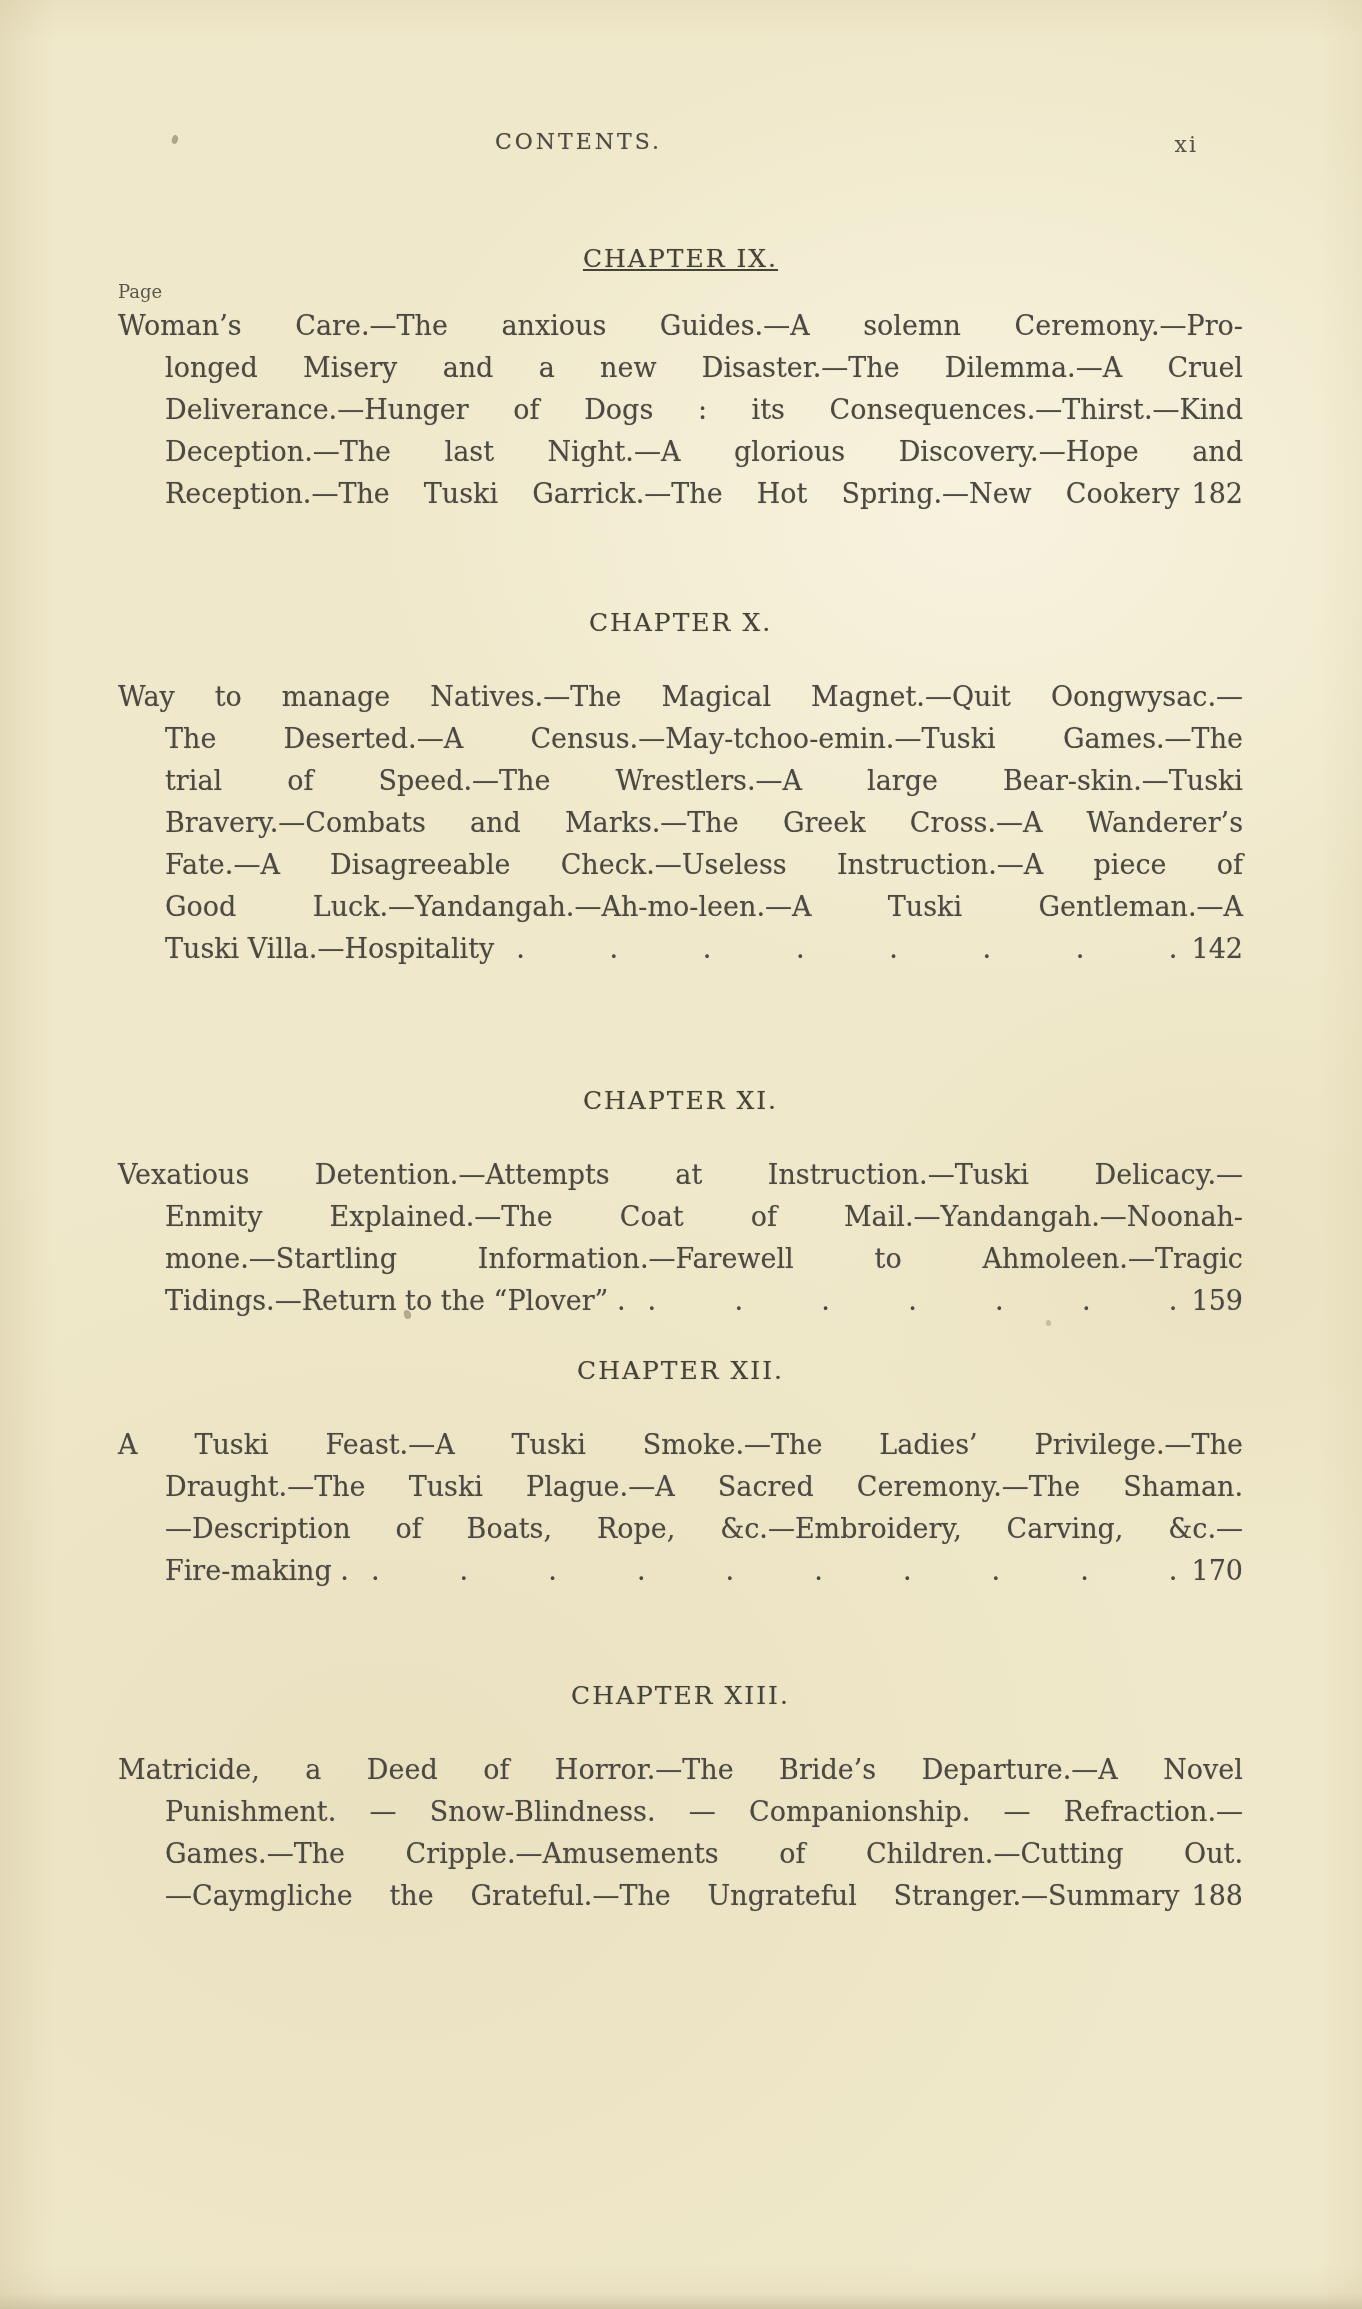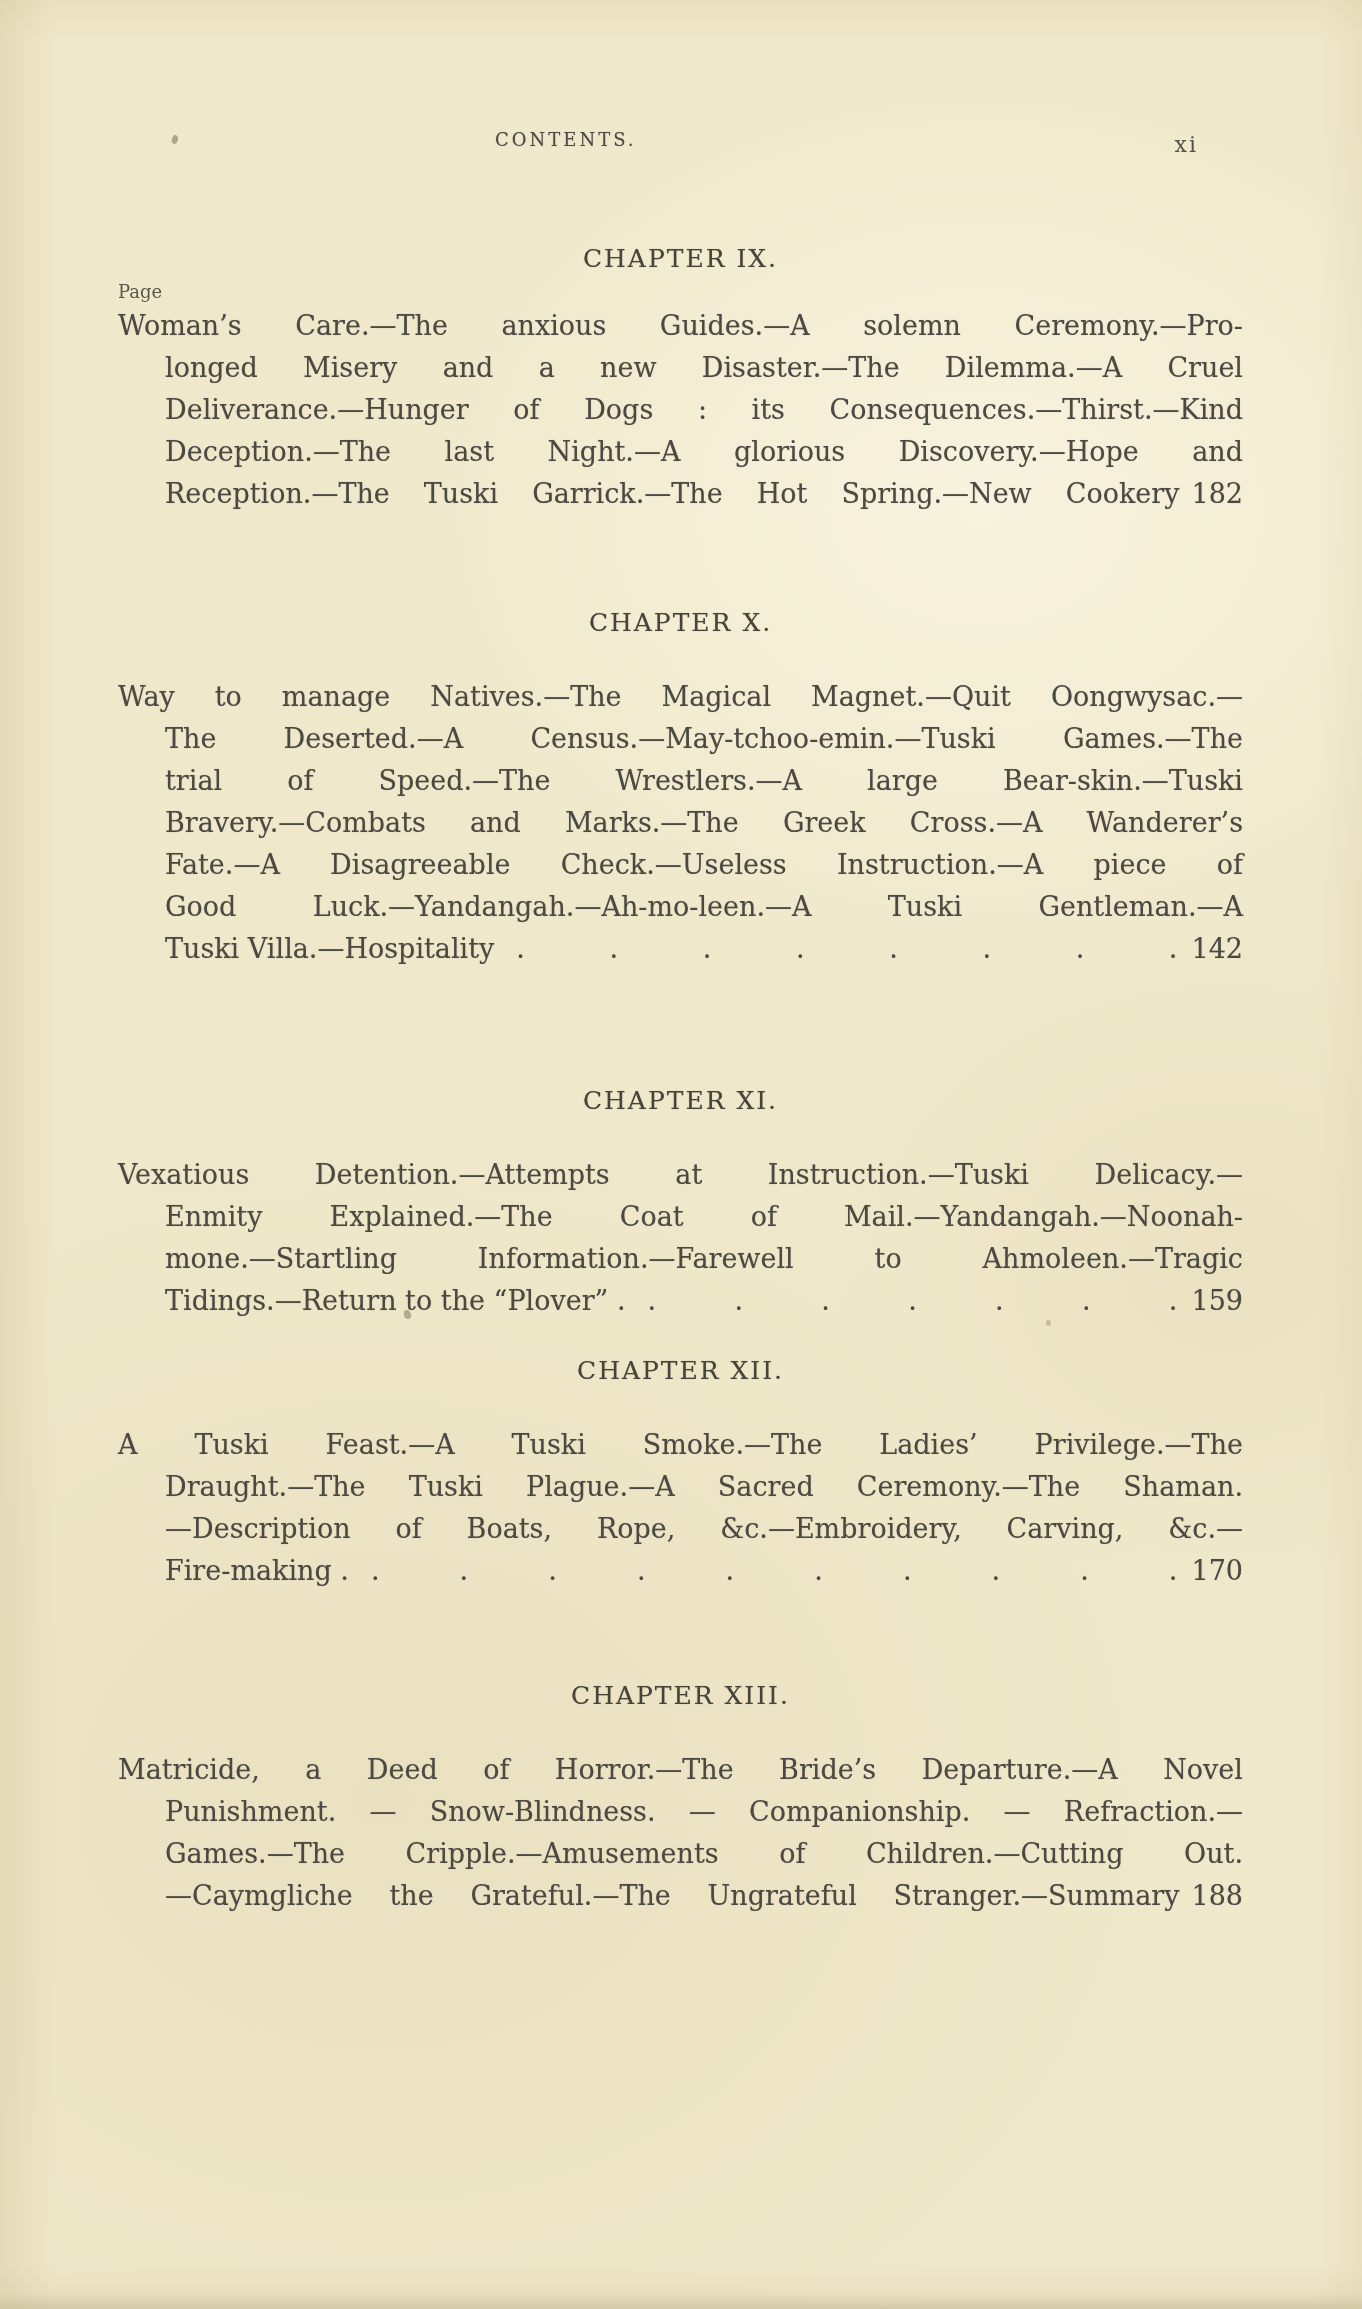--- a/index.html
+++ b/index.html
@@ -15,35 +15,35 @@
       radial-gradient(ellipse 900px 700px at 72% 22%, rgba(255,252,240,0.55), rgba(255,252,240,0) 70%),
       radial-gradient(ellipse 1100px 900px at 28% 78%, rgba(221,209,170,0.30), rgba(221,209,170,0) 75%),
       radial-gradient(ellipse 500px 400px at 90% 55%, rgba(226,215,178,0.35), rgba(226,215,178,0) 80%),
       linear-gradient(to right, rgba(203,188,148,0.30), rgba(203,188,148,0) 55px),
       linear-gradient(to left, rgba(210,196,156,0.22), rgba(210,196,156,0) 45px),
       linear-gradient(to top, rgba(148,133,98,0.32), rgba(190,175,135,0.12) 16px, rgba(190,175,135,0) 46px),
       linear-gradient(to bottom, rgba(214,201,160,0.25), rgba(214,201,160,0) 40px);
   }
   .head-title{
     position:absolute;top:129px;left:495px;
-    font-size:18px;letter-spacing:3px;color:#4d4b43;
+    font-size:22px;letter-spacing:3px;color:#4d4b43;
     text-shadow:0 0 1px rgba(77,75,67,0.4);
   }
   .folio{
     position:absolute;top:132px;right:164px;
     font-size:22px;letter-spacing:2px;color:#55534a;
   }
   .chapter{position:absolute;left:118px;width:1125px;}
   .chap-head{
     margin:0 0 36px 0;
     font-size:25px;font-weight:normal;letter-spacing:2px;
     text-align:center;line-height:34px;color:#464439;
     text-shadow:0 0 1px rgba(70,68,57,0.4);
   }
-  .chap-head.tight{margin-bottom:2px;}
+  .chap-head.tight{margin-bottom:2px;text-decoration:underline;}
   .page-label{
     font-size:18px;line-height:26px;
     margin:3px 0 0 0;color:#5a584e;
   }
   .line{
     margin:0;font-size:27px;line-height:42px;
     text-align:justify;text-align-last:justify;
     text-shadow:0 0 1px rgba(75,73,66,0.35);
   }
   .cont{padding-left:47px;}

